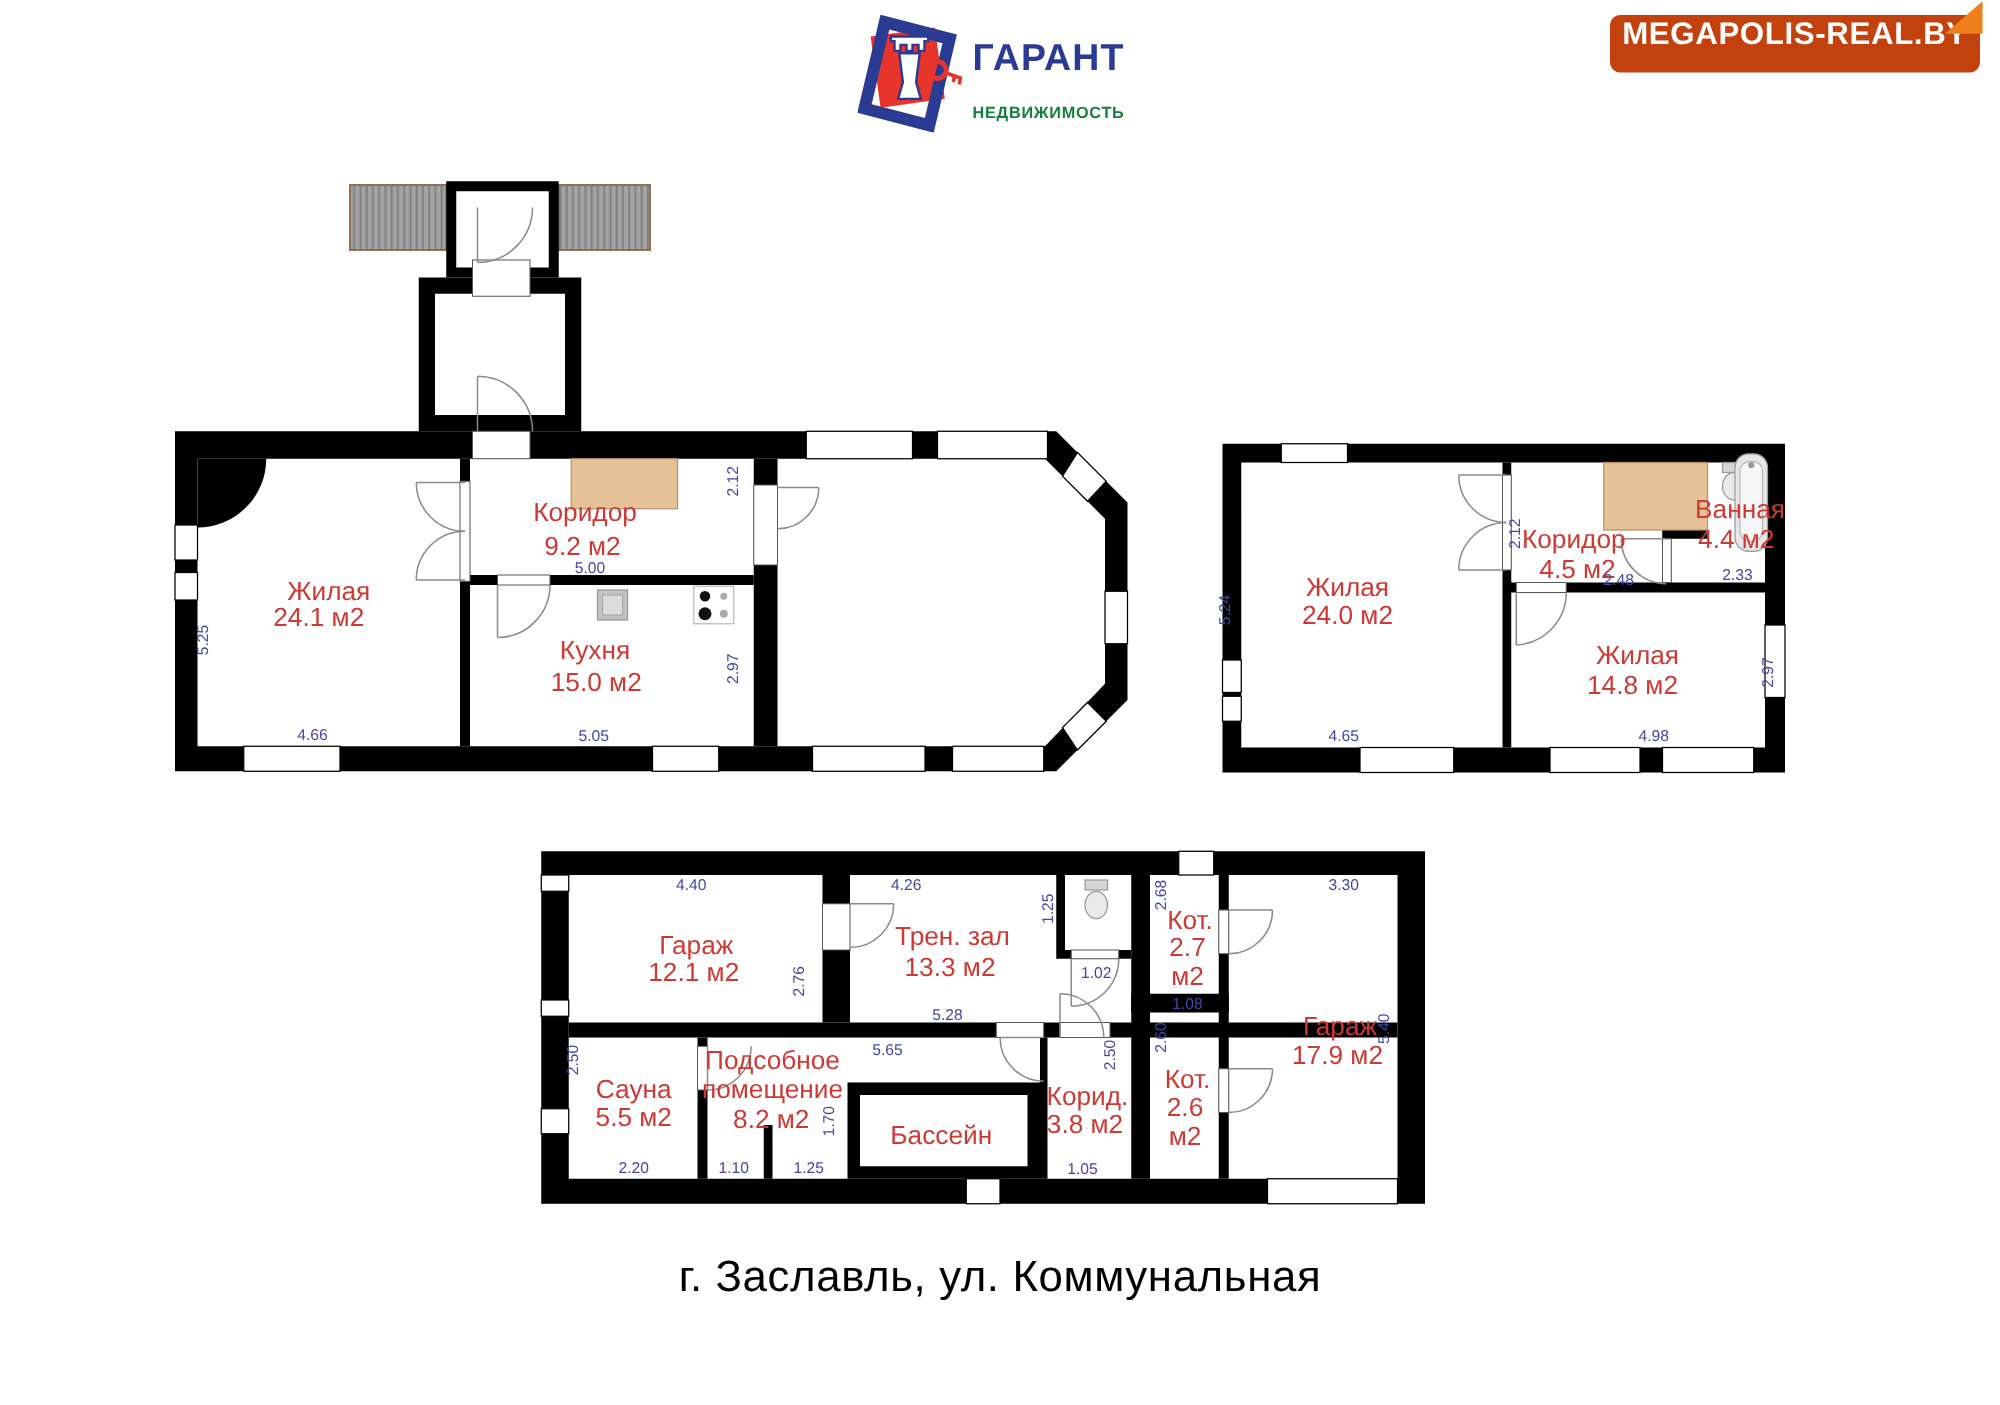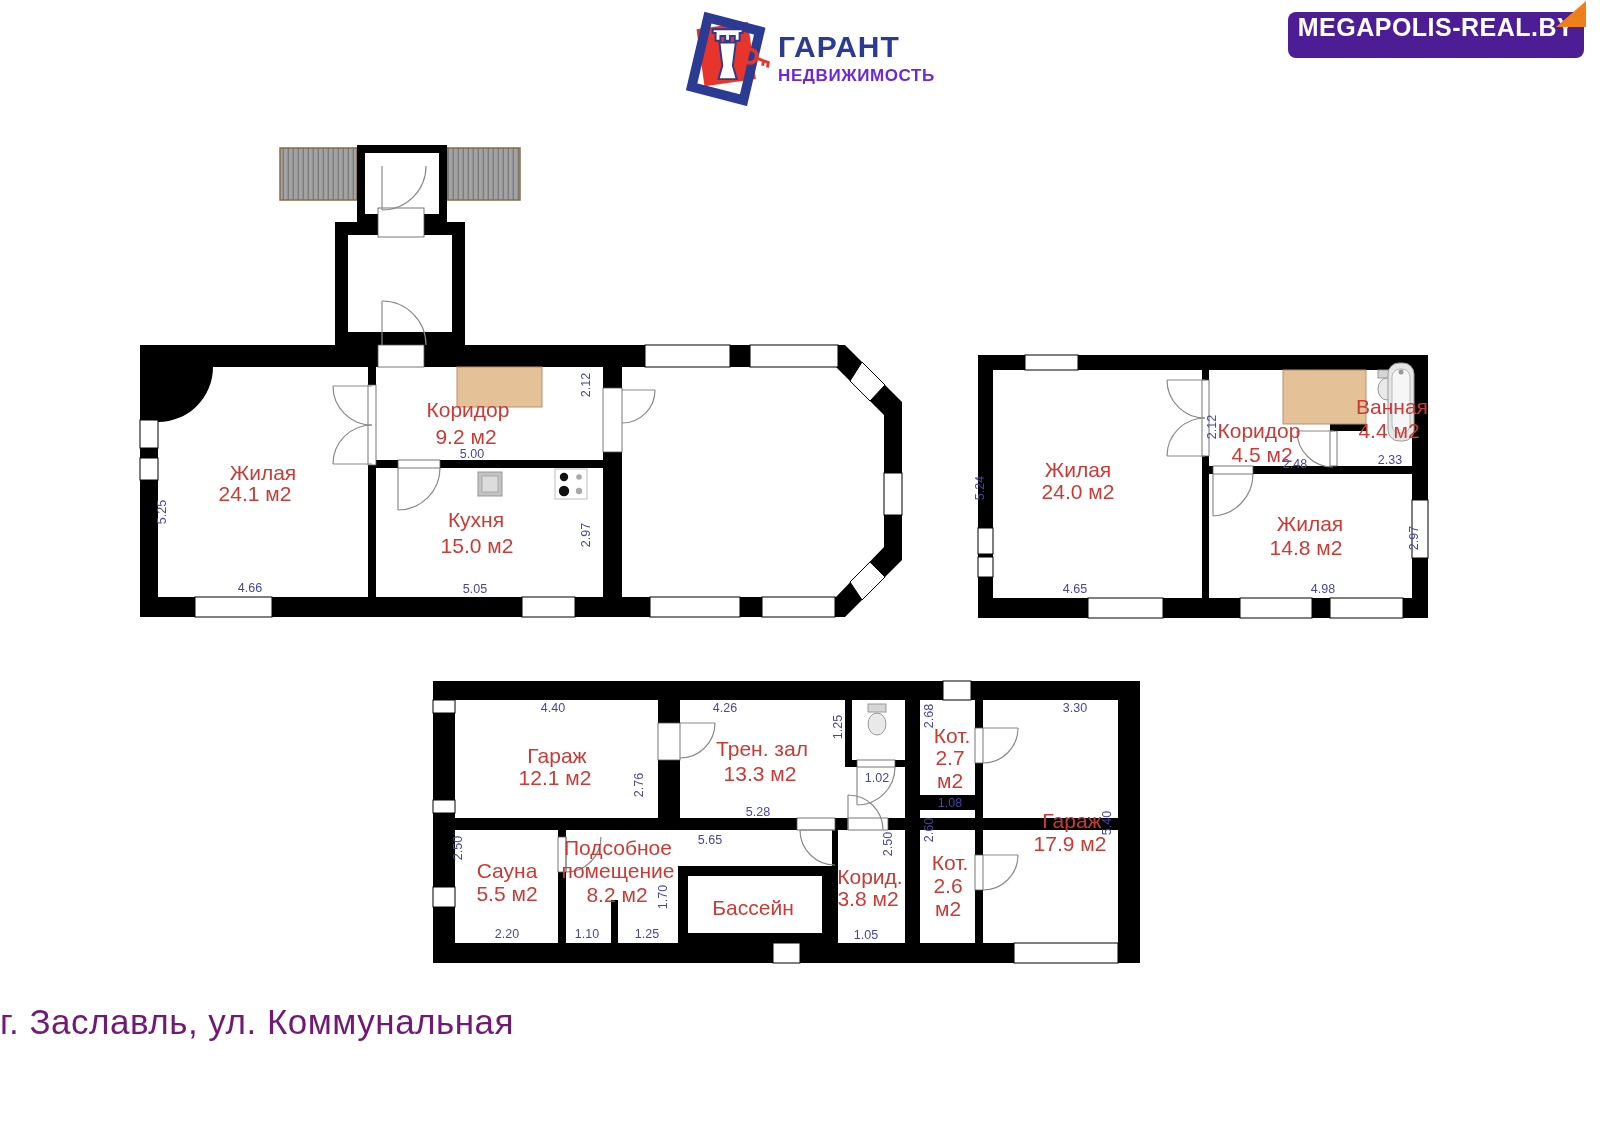--- a/index.html
+++ b/index.html
@@ -3,43 +3,43 @@
 <meta charset="utf-8">
 <style>
   html,body{margin:0;padding:0;background:#fff;}
   .page{position:relative;width:1600px;height:1124px;background:#fff;overflow:hidden;
         font-family:"Liberation Sans",sans-serif;text-decoration:underline;}
   
   .logo{position:absolute;left:686px;top:6px;width:220px;height:100px;}
   .logo-icon{position:absolute;left:0;top:4px;width:88px;height:96px;}
   .logo-text{position:absolute;left:92px;top:26px;width:130px;}
   .logo-title{font-size:30px;font-weight:bold;color:#2b3a92;letter-spacing:1px;line-height:1;}
-  .logo-sub{font-size:17px;font-weight:bold;color:#6d28d9;letter-spacing:.6px;margin-top:4px;}
-  .banner{position:absolute;left:1288px;top:12px;width:296px;height:46px;background:#4c1d95;
+  .logo-sub{font-size:13px;font-weight:bold;color:#15803d;letter-spacing:.6px;margin-top:20px;}
+  .banner{position:absolute;left:1288px;top:12px;width:296px;height:46px;background:#c2410c;
           border-radius:8px 2px 8px 8px;text-align:center;color:#fff;}
   .banner-fold{position:absolute;right:-2px;top:-11px;width:0;height:0;
           border-left:30px solid transparent;border-bottom:26px solid #ef7f1b;}
   .banner-title{font-size:25px;font-weight:bold;letter-spacing:.5px;line-height:1.1;margin-top:2px;}
   .banner-sub{font-size:12px;font-weight:bold;line-height:1.1;}
   
   svg{position:absolute;}
   #plan1{left:135px;top:128px;}
   #plan2{left:960px;top:345px;}
   #plan3{left:425px;top:660px;}
   .wall{fill:#000;}
   .win{fill:#fff;stroke:#000;stroke-width:1;}
   .opening{fill:#fff;stroke:#555;stroke-width:.8;}
   .arc{fill:none;stroke:#8a8a8a;stroke-width:1.2;}
   .leaf{stroke:#8a8a8a;stroke-width:1.2;}
   .wardrobe{fill:#e4c197;stroke:#b8926a;stroke-width:1;}
   text{text-anchor:middle;font-family:"Liberation Sans",sans-serif;}
   text.room{font-size:21px;fill:#cb3a34;}
   text.dim{font-size:12.5px;fill:#4545a6;}
-  .address{position:absolute;left:0;top:1002px;width:1600px;text-align:left;
-           font-size:35px;color:#701a75;letter-spacing:.5px;}
+  .address{position:absolute;left:0;top:1002px;width:1600px;text-align:center;
+           font-size:35px;color:#000000;letter-spacing:.5px;}
 </style>
 </head>
 <body>
 
 <div class="page">
 
   <div class="logo">
     <svg class="logo-icon" viewBox="0 0 90 100">
       <rect x="14" y="16" width="54" height="60" fill="#e8352b" transform="rotate(-8 41 46)"></rect>
       <path d="M 22 8 L 76 22 L 59 94 L 5 80 Z" fill="none" stroke="#2b3a92" stroke-width="10"></path>

